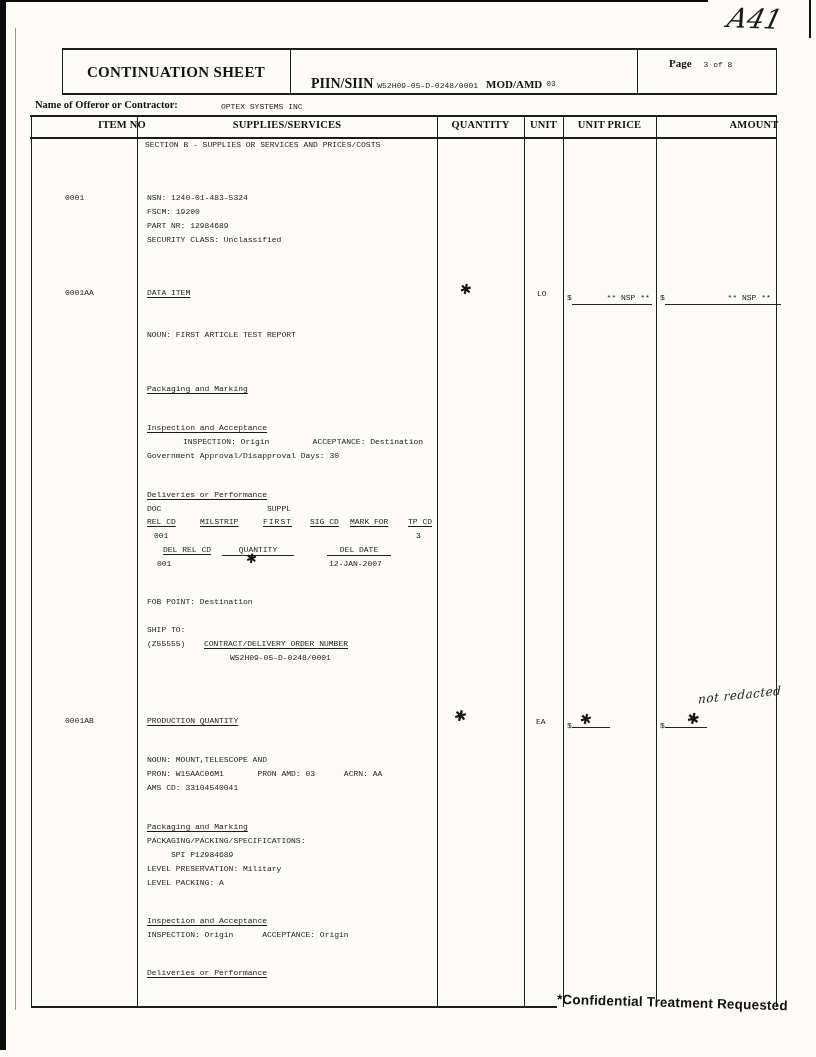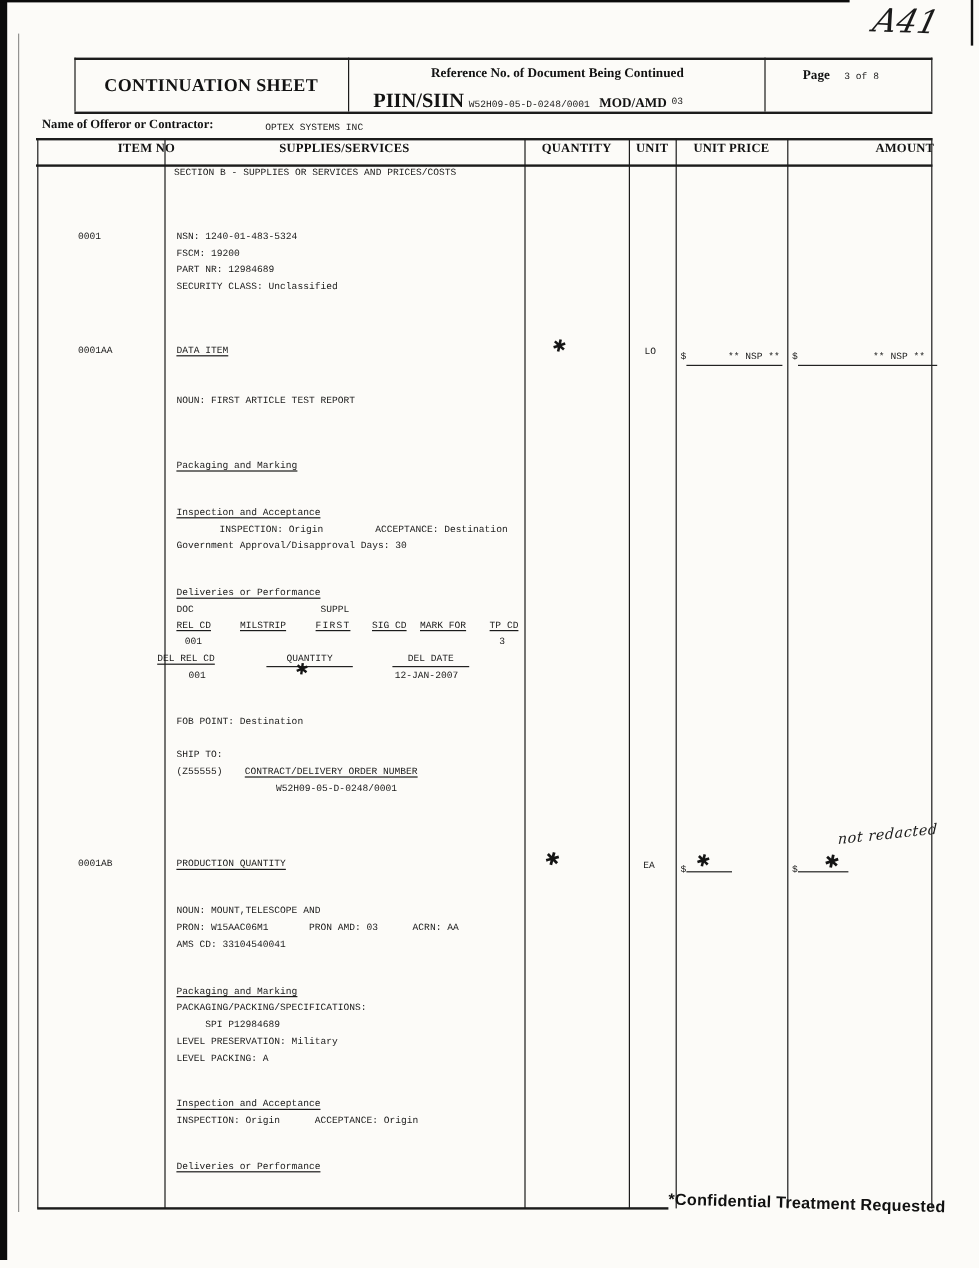--- a/index.html
+++ b/index.html
@@ -33,24 +33,23 @@
 
   <div class="hline" style="left:62px;top:48px;width:715px;height:2px;"></div>
   <div class="hline" style="left:62px;top:93px;width:715px;"></div>
   <div class="vline" style="left:62px;top:48px;height:45px;"></div>
   <div class="vline" style="left:290px;top:48px;height:45px;"></div>
   <div class="vline" style="left:637px;top:48px;height:45px;"></div>
   <div class="vline" style="left:776px;top:48px;height:45px;"></div>
 
   <div class="abs bserif ctr" style="left:62px;top:64px;width:228px;font-size:15px;letter-spacing:.3px;">CONTINUATION SHEET</div>
 
-  <div class="abs bserif ctr" style="left:292px;top:55px;width:345px;font-size:11px;">Reference No. of Document Being Continued</div>
 
   <div class="abs" style="left:311px;top:74px;width:330px;">
-    <span class="bserif" style="font-size:17px;">PIIN/SIIN</span>
+    <span class="bserif" style="font-size:14px;">PIIN/SIIN</span>
     <span class="mono" style="font-size:8px;">W52H09-05-D-0248/0001</span>
     <span class="bserif" style="font-size:11px;margin-left:4px;">MOD/AMD</span>
     <span class="mono" style="font-size:8px;vertical-align:2px;margin-top:16px;">03</span>
   </div>
 
   <div class="abs" style="left:645px;top:53px;margin-left:24px;">
     <span class="bserif" style="font-size:11px;">Page</span>
     <span class="mono" style="margin-left:8px;">3 of 8</span>
   </div>
 
@@ -109,21 +108,21 @@
 
   <div class="abs mono u" style="left:147px;top:517px;">REL CD</div>
   <div class="abs mono u" style="left:200px;top:517px;">MILSTRIP</div>
   <div class="abs mono u" style="left:263px;top:517px;letter-spacing:1px;">FIRST</div>
   <div class="abs mono u" style="left:310px;top:517px;">SIG CD</div>
   <div class="abs mono u" style="left:350px;top:517px;">MARK FOR</div>
   <div class="abs mono u" style="left:408px;top:517px;">TP CD</div>
   <div class="abs mono" style="left:154px;top:531px;">001</div>
   <div class="abs mono" style="left:416px;top:531px;">3</div>
 
-  <div class="abs mono u" style="left:131px;top:545px;">DEL REL CD</div>
+  <div class="abs mono u" style="left:163px;top:545px;">DEL REL CD</div>
   <div class="abs" style="left:222px;top:538px;">
     <span class="ub mono" style="width:72px;">QUANTITY</span>
   </div>
   <div class="abs" style="left:327px;top:538px;">
     <span class="ub mono" style="width:64px;">DEL DATE</span>
   </div>
   <div class="abs mono" style="left:157px;top:559px;">001</div>
   <div class="abs mark" style="left:246px;top:551px;font-size:13px;transform:rotate(8deg);">✱</div>
   <div class="abs mono" style="left:329px;top:559px;">12-JAN-2007</div>
 

